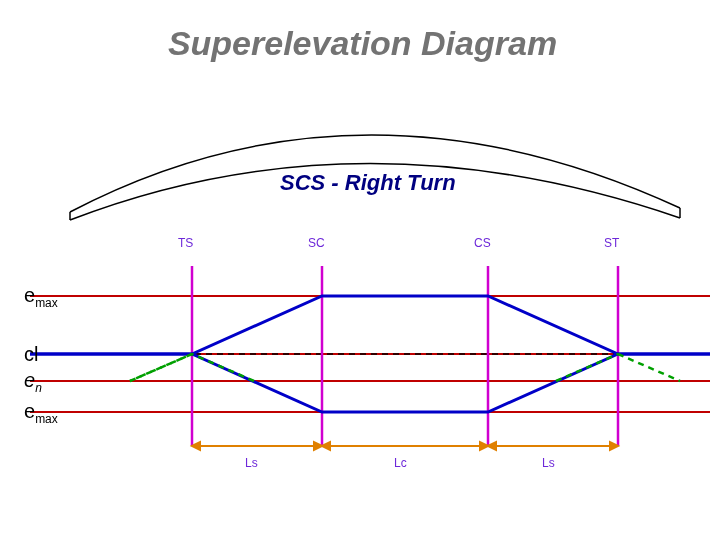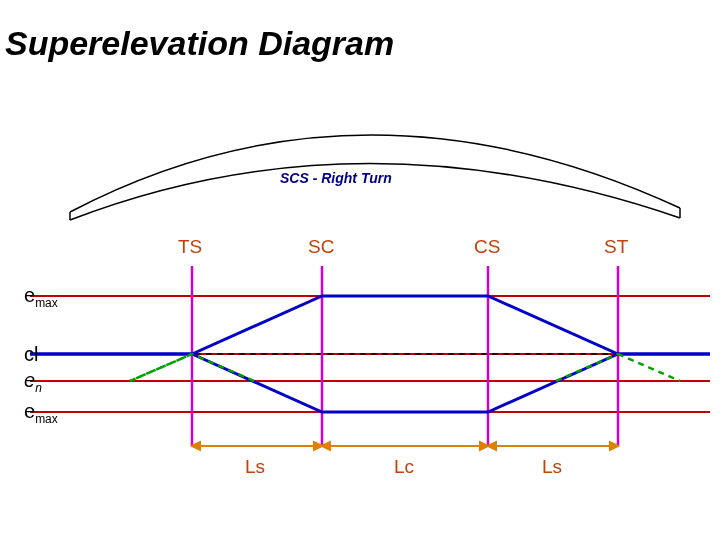--- a/index.html
+++ b/index.html
@@ -6,36 +6,37 @@
     margin: 0;
     padding: 0;
     width: 720px;
     height: 540px;
     background: #fff;
     font-family: Arial, Helvetica, sans-serif;
   }
   .title {
     position: absolute;
     left: 5px; right: 0; top: 24px;
+    text-align: center;
     font-size: 34px;
     font-weight: bold;
     font-style: italic;
-    color: #000000;
+    color: #737373;
   }
   .subtitle {
     position: absolute;
-    font-size: 14px;
+    font-size: 22px;
     font-weight: bold;
     font-style: italic;
     color: #000080;
   }
   .label {
     position: absolute;
-    font-size: 19px;
-    color: #c2410c;
+    font-size: 12px;
+    color: #6d28d9;
   }
   .sidelabel {
     position: absolute;
     font-size: 20px;
     color: #000;
     text-align: left;
   }
   .sidelabel sub { font-size: 12px; vertical-align: sub; }
   svg { position: absolute; left: 0; top: 0; }
 </style>

